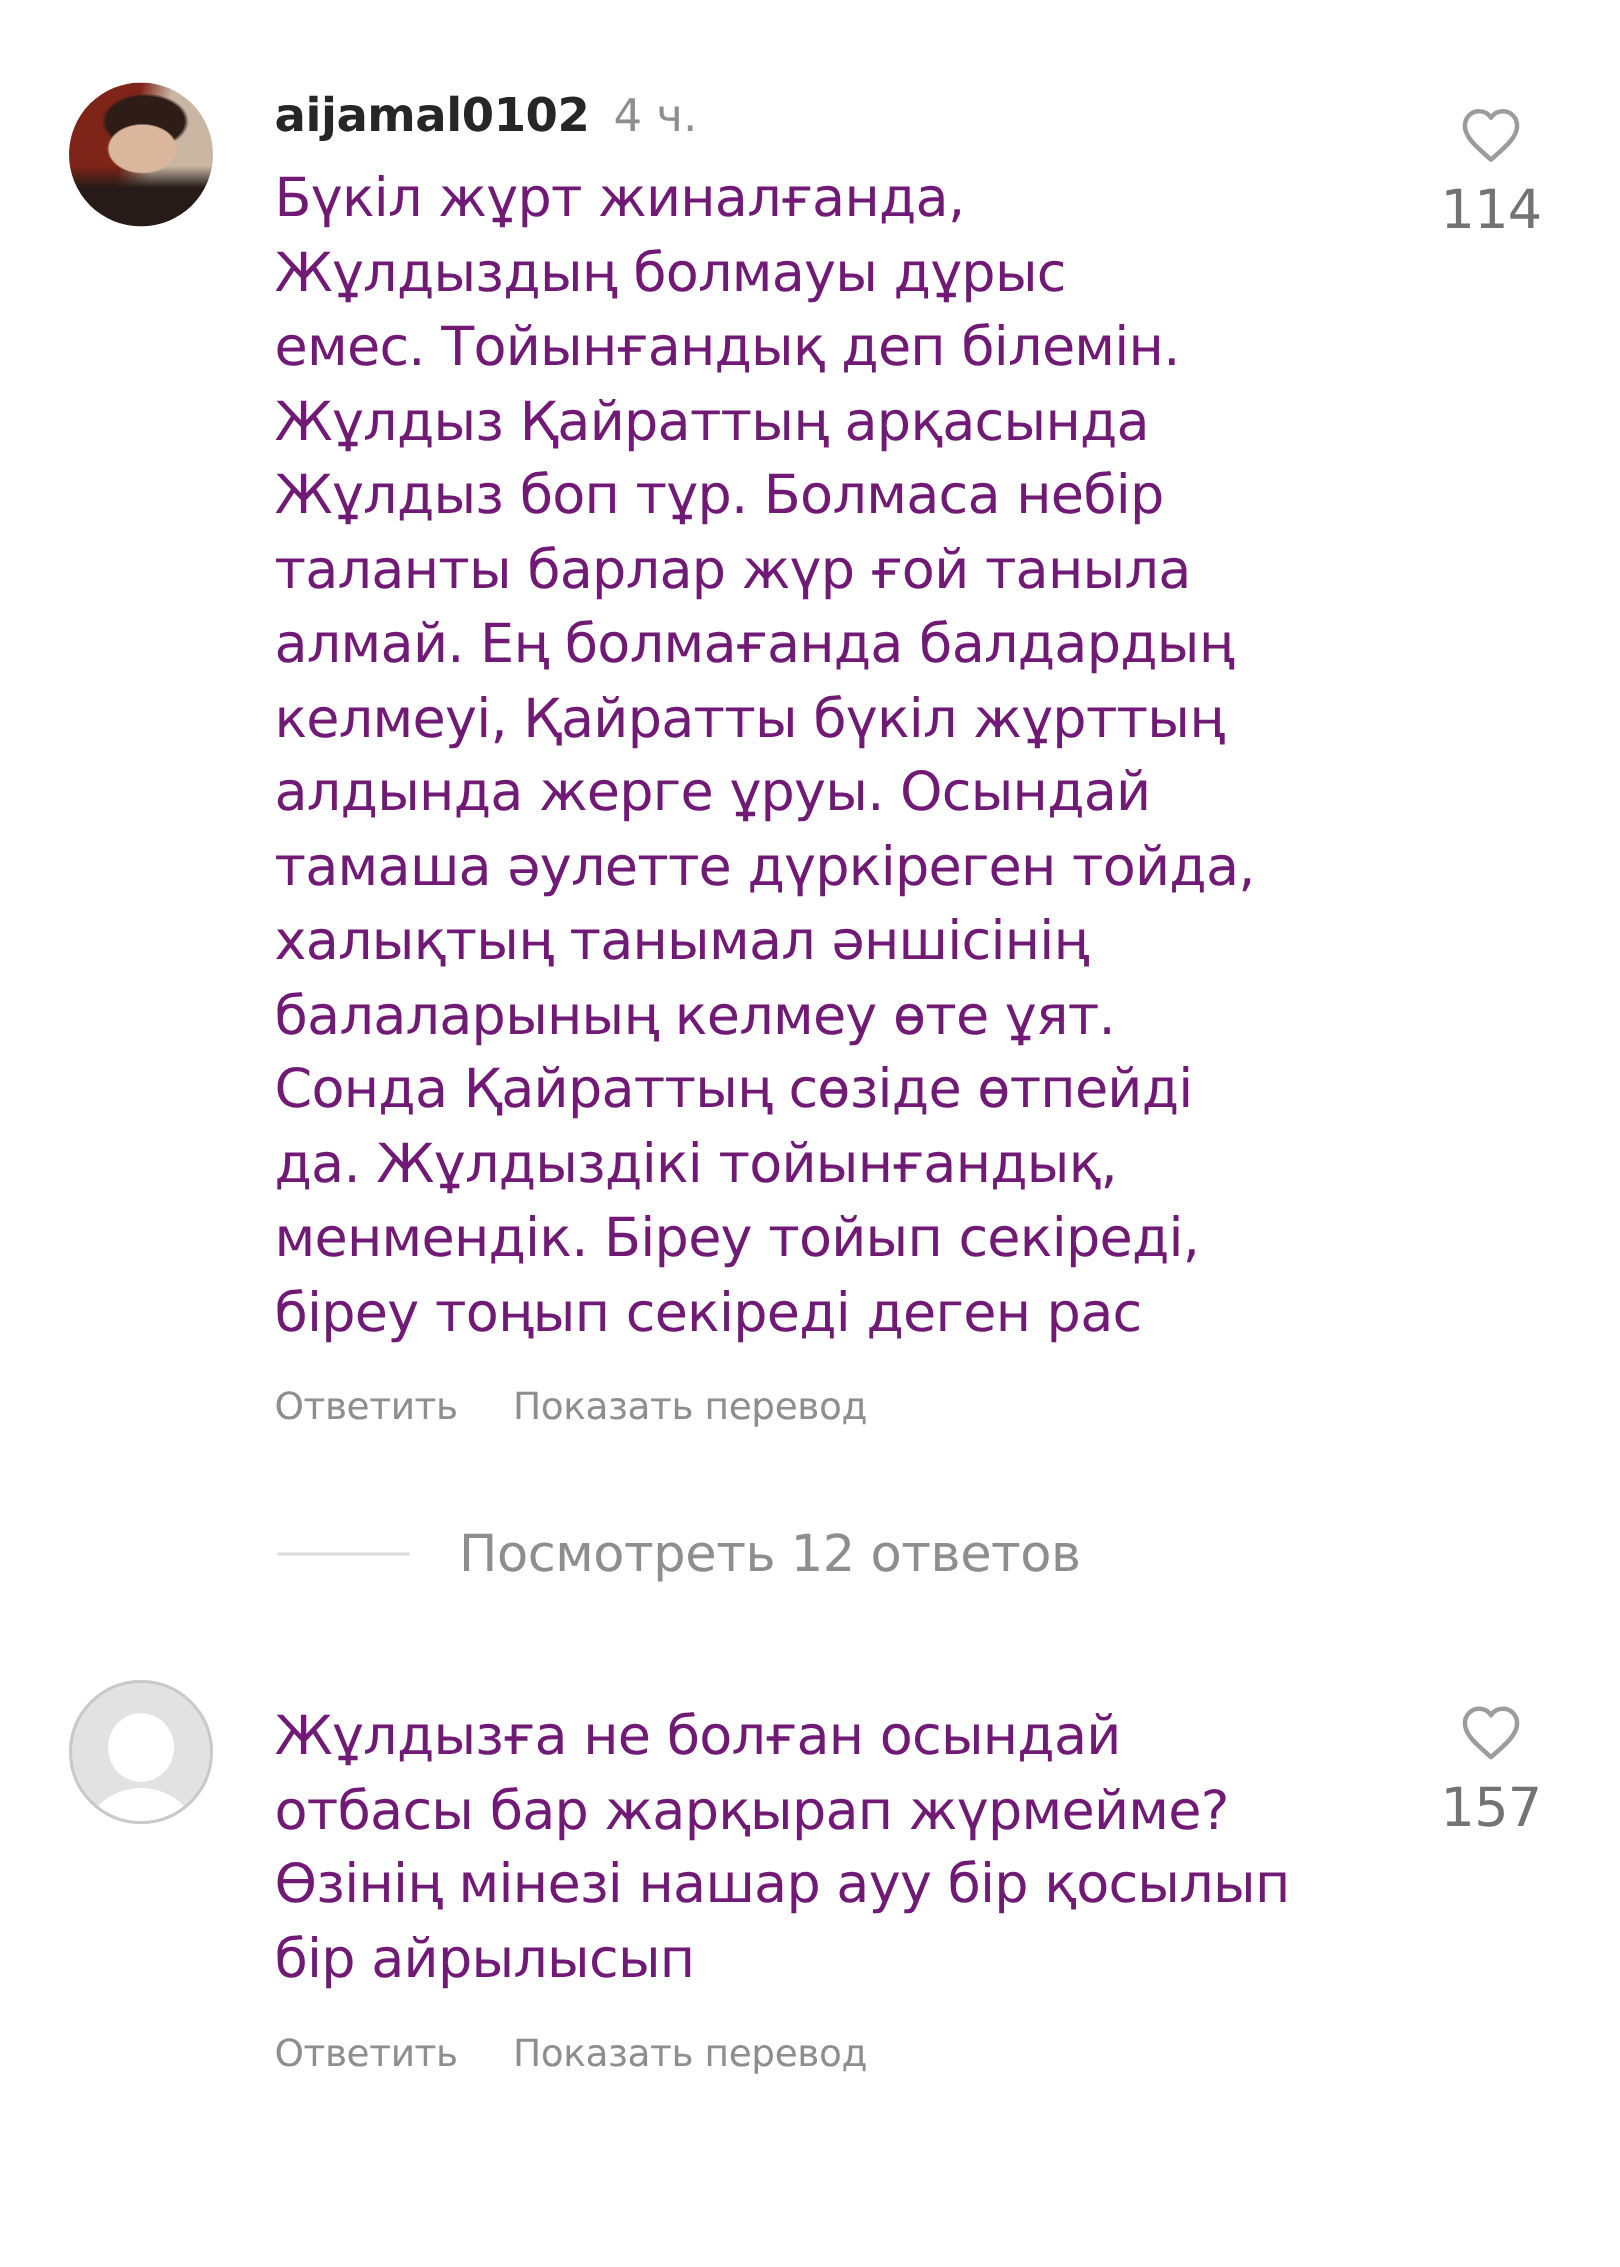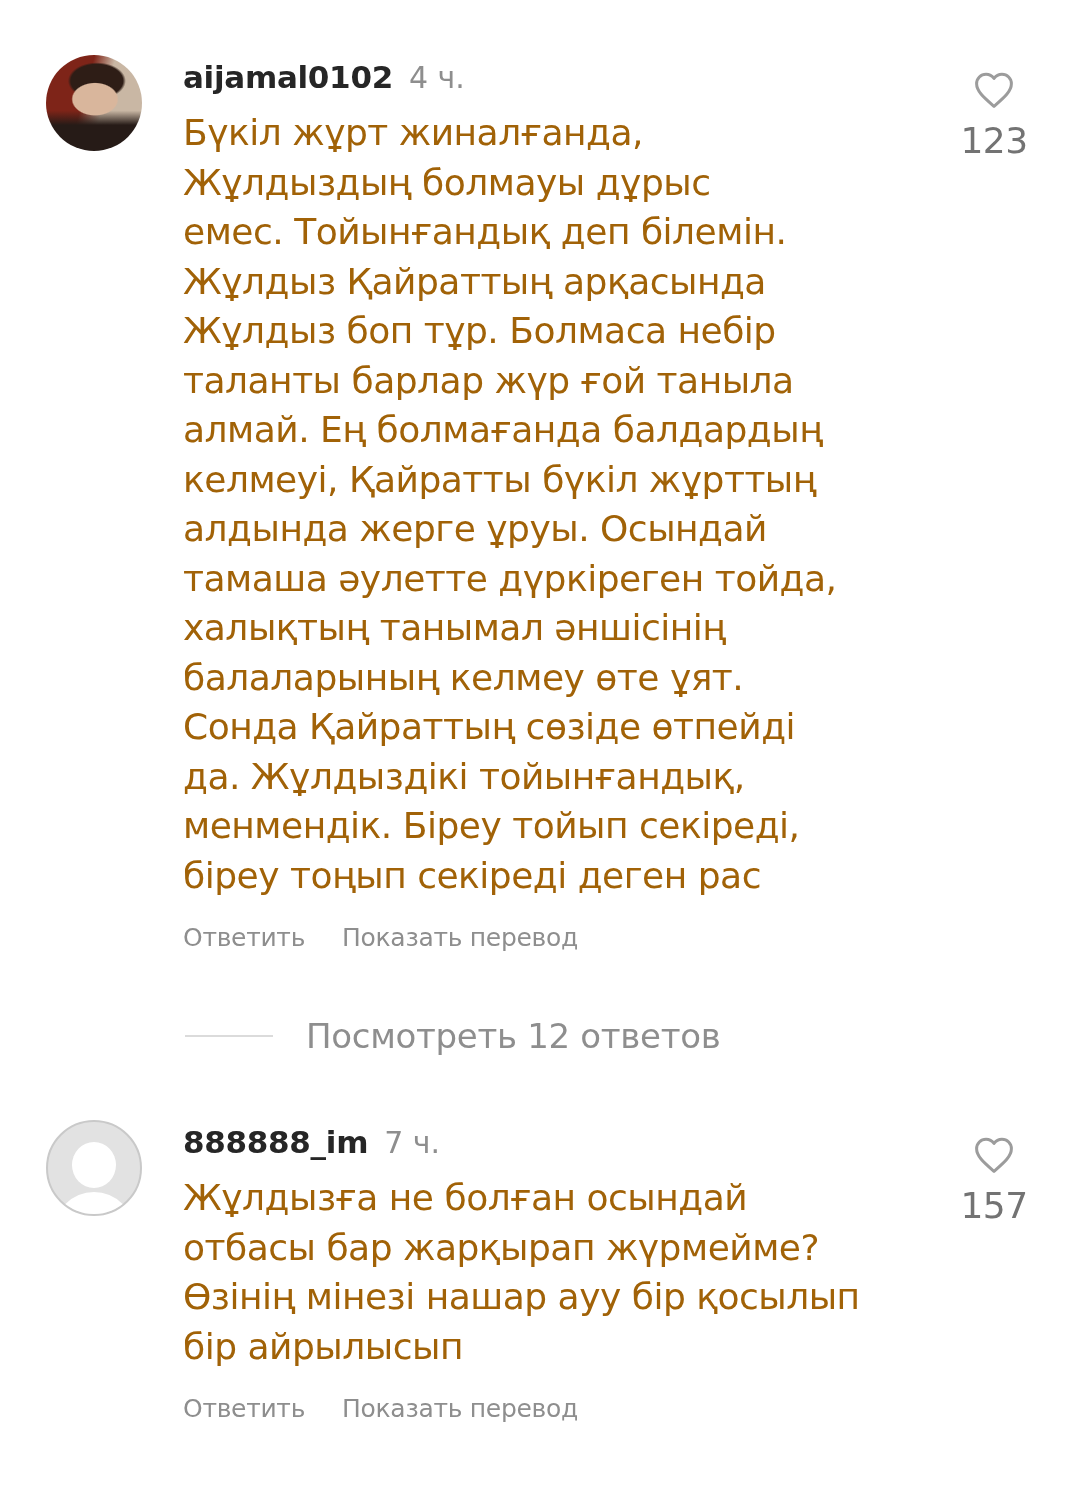--- a/index.html
+++ b/index.html
@@ -30,21 +30,21 @@
   .avatar .shoulders {
     position:absolute; left:6px; top:70px; width:80px; height:46px;
     border-radius:40px 40px 0 0; background:#ffffff;
   }
 
   .body-col { flex:1; min-width:0; margin-left:41px; }
   .meta { display:flex; align-items:baseline; margin-top:4px; }
   .username { font-size:31px; font-weight:bold; color:#262626; letter-spacing:-0.3px; }
   .timestamp { font-size:30px; color:#8e8e8e; margin-left:16px; }
   .text {
-    margin-top:13px; font-size:36px; line-height:49.5px; color:#a16207;
+    margin-top:13px; font-size:36px; line-height:49.5px; color:#701a75;
     letter-spacing:-0.5px; white-space:pre-line;
   }
   .actions { margin-top:23px; display:flex; }
   .action { font-size:25px; color:#8e8e8e; letter-spacing:-0.3px; cursor:pointer; }
   .action + .action { margin-left:37px; }
 
   .like-col { flex:none; width:96px; margin-left:8px; padding-top:11px; text-align:center; }
   .heart-btn { display:block; width:48px; height:44px; margin:0 auto; cursor:pointer; }
   .like-count { margin-top:10px; font-size:36px; color:#737373; letter-spacing:-0.5px; }
 
@@ -84,39 +84,35 @@
         <span class="action">Ответить</span>
         <span class="action">Показать перевод</span>
       </div>
     </div>
     <div class="like-col">
       <span class="heart-btn">
         <svg width="48" height="44" viewBox="0 0 24 22">
           <path d="M12 20.2C7.2 16 3.3 12.8 3.3 8.9 3.3 6.2 5.4 4.1 8 4.1c1.6 0 3.1.8 4 2.1.9-1.3 2.4-2.1 4-2.1 2.6 0 4.7 2.1 4.7 4.8 0 3.9-3.9 7.1-8.7 11.3z" fill="none" stroke="#9c9c9c" stroke-width="1.5" stroke-linejoin="round"></path>
         </svg>
       </span>
-      <div class="like-count">123</div>
+      <div class="like-count">114</div>
     </div>
   </div>
 
   <div class="view-replies">
     <span class="replies-rule"></span>
     <span class="view-replies-label">Посмотреть 12 ответов</span>
   </div>
 
   <div class="comment second">
     <div class="avatar placeholder">
       <span class="head"></span>
       <span class="shoulders"></span>
     </div>
     <div class="body-col">
-      <div class="meta">
-        <span class="username">888888_im</span>
-        <span class="timestamp">7 ч.</span>
-      </div>
       <div class="text">Жұлдызға не болған осындай
 отбасы бар жарқырап жүрмейме?
 Өзінің мінезі нашар ауу бір қосылып
 бір айрылысып</div>
       <div class="actions">
         <span class="action">Ответить</span>
         <span class="action">Показать перевод</span>
       </div>
     </div>
     <div class="like-col">

